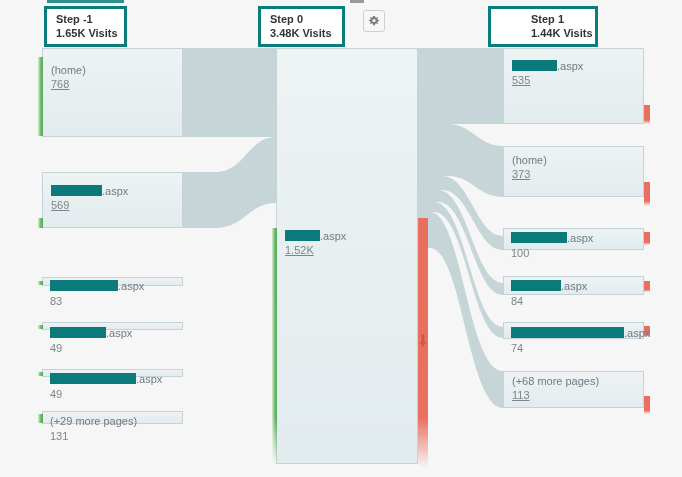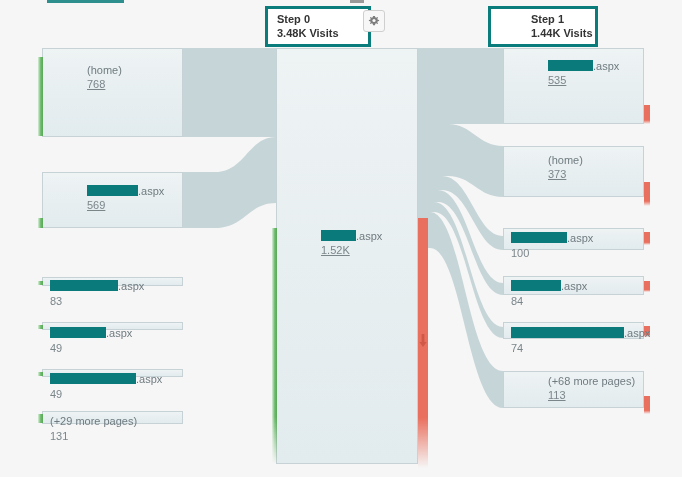--- a/index.html
+++ b/index.html
@@ -67,21 +67,20 @@
   }
   .node .ntext{
     position:absolute;
     left:8px;top:4px;
     right:4px;
     font-size:11px;
     color:#6f7b80;
     line-height:15px;
     white-space:nowrap;
     overflow:hidden;
-    margin-left:36px;
   }
   .node .nname{display:block;height:14px;position:relative;}
   .node .nval{display:block;color:#7b868b;text-decoration:underline;}
   .node.tall .ntext{top:4px;}
 
   
   .redact{
     display:inline-block;
     height:11px;
     background:#0a7a7a;
@@ -144,22 +143,26 @@
 
     <path d="M418,176 L442,176 C470,176 476,236 503,236 L503,250 C476,250 470,190 442,190 L418,190 Z" fill="#c3d3d6" opacity="0.95"></path>
 
     <path d="M418,190 L438,190 C468,190 474,283 503,283 L503,295 C474,295 468,202 438,202 L418,202 Z" fill="#c3d3d6" opacity="0.95"></path>
 
     <path d="M418,202 L434,202 C466,202 472,327 503,327 L503,338 C472,338 466,212 434,212 L418,212 Z" fill="#c3d3d6" opacity="0.95"></path>
 
     <path d="M418,212 L430,212 C462,212 468,371 503,371 L503,408 C468,408 462,248 430,248 L418,248 Z" fill="#c3d3d6" opacity="0.95"></path>
   </svg>
 
-
-  <div class="step-label" style="left:265px;top:6px;width:106px;">
+  <div class="step-label" style="left:44px;top:6px;width:83px;">
+    <span class="l1">Step -1</span>
+    <span class="l2">1.65K Visits</span>
+  </div>
+
+  <div class="step-label" style="left:258px;top:6px;width:87px;">
     <span class="l1">Step 0</span>
     <span class="l2">3.48K Visits</span>
   </div>
 
   <div class="gear-btn" style="left:363px;top:10px;">
     <svg width="12" height="12" viewBox="0 0 16 16" aria-hidden="true">
       <path d="M8 1.2 L9.3 1.2 L9.7 3.0 L11.0 3.6 L12.5 2.6 L13.4 3.5 L12.4 5.0 L13.0 6.3 L14.8 6.7 L14.8 8.0 L13.0 8.4 L12.4 9.7 L13.4 11.2 L12.5 12.1 L11.0 11.1 L9.7 11.7 L9.3 13.5 L8 13.5 L6.7 13.5 L6.3 11.7 L5.0 11.1 L3.5 12.1 L2.6 11.2 L3.6 9.7 L3.0 8.4 L1.2 8.0 L1.2 6.7 L3.0 6.3 L3.6 5.0 L2.6 3.5 L3.5 2.6 L5.0 3.6 L6.3 3.0 L6.7 1.2 Z" fill="#7d7d7d"></path>
       <circle cx="8" cy="7.35" r="2.1" fill="#f7f7f7"></circle>
     </svg>
   </div>

